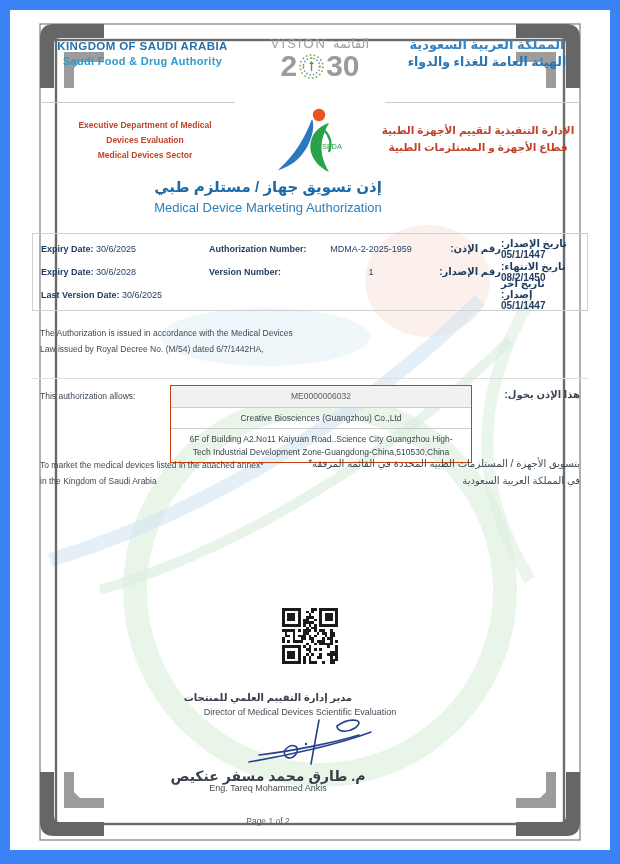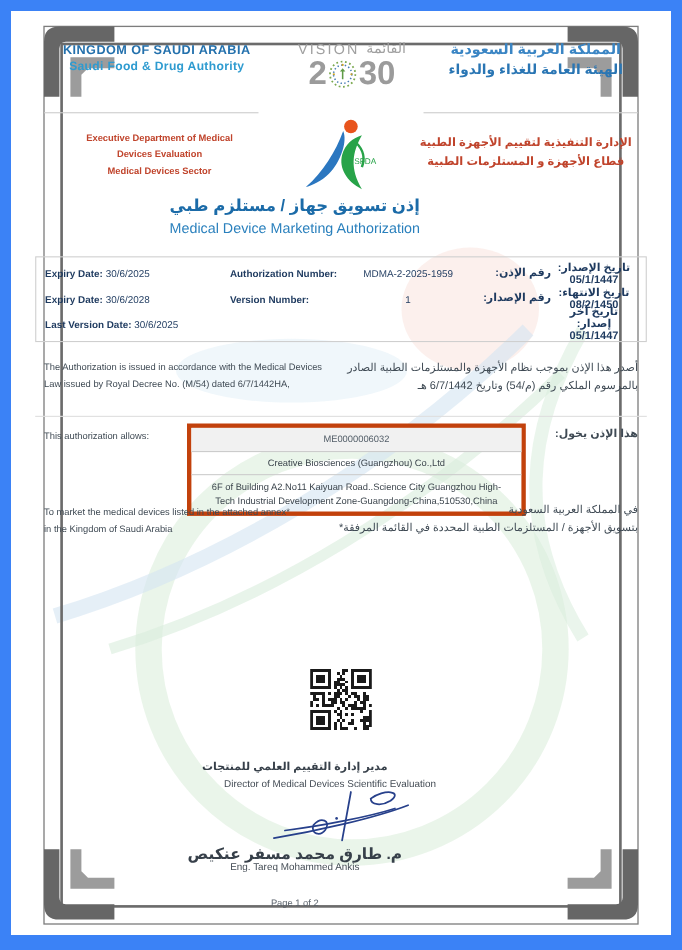--- a/index.html
+++ b/index.html
@@ -44,32 +44,32 @@
 
   .title-ar{top:168px;font-size:15px;font-weight:bold;color:#1b6ba8;direction:rtl;}
   .title-en{top:190px;font-size:13px;color:#2a80bd;}
 
   .fields-box{left:22px;top:223px;width:556px;height:78px;border:1px solid #cfcfcf;padding:3px 8px;box-sizing:border-box;}
   .frow{display:flex;align-items:center;height:23px;color:#1e3a5f;font-size:9px;}
   .f-en{width:168px;}
   .f-mlab{width:112px;font-weight:bold;}
   .f-mval{width:100px;text-align:center;}
   .f-alab{width:80px;direction:rtl;text-align:right;font-weight:bold;font-size:10px;padding-left:6px;box-sizing:border-box;}
-  .f-aval{flex:1;direction:rtl;text-align:center;font-size:10px;font-weight:bold;}
+  .f-aval{flex:1;direction:rtl;text-align:left;font-size:10px;font-weight:bold;}
   .flab{font-weight:bold;}
 
   .legal-en{left:30px;top:316px;width:255px;font-size:8.5px;color:#3f4a54;line-height:15.5px;}
   .legal-ar{right:30px;top:316px;width:290px;direction:rtl;text-align:right;font-size:10px;color:#3f4a54;line-height:17px;}
 
   .sep{left:22px;top:368px;width:556px;height:1px;background:#dedede;}
 
   .allow-en{left:30px;top:381px;font-size:8.5px;color:#3f4a54;}
   .allow-ar{right:30px;top:379px;direction:rtl;font-size:10px;font-weight:bold;color:#3f4a54;}
 
-  .company{left:160px;top:375px;width:300px;border:4px solid #c2410c;font-size:8.5px;color:#3c454d;text-align:center;}
+  .company{left:160px;top:375px;width:300px;border:1px solid #c2410c;font-size:8.5px;color:#3c454d;text-align:center;}
   .company .row{padding:4px 10px;border-bottom:1px solid #cccccc;line-height:12.5px;}
   .company .row:last-child{border-bottom:none;}
   .company .rid{background:#f1f1f1;color:#55606a;}
 
   .market-en{left:30px;top:447px;font-size:8.5px;color:#3f4a54;line-height:16px;}
   .market-ar{right:30px;top:445px;direction:rtl;text-align:right;font-size:10px;color:#3f4a54;line-height:17px;}
 
   .qr{left:272px;top:598px;width:56px;height:56px;}
 
   .dir-ar{top:682px;font-size:10px;font-weight:bold;color:#37404a;direction:rtl;}
@@ -197,43 +197,39 @@
         <div class="frow">
           <div class="f-en"><span class="flab">Last Version Date:</span><span> 30/6/2025</span></div>
           <div class="f-mlab"></div>
           <div class="f-mval"></div>
           <div class="f-alab"></div>
           <div class="f-aval">تاريخ آخر إصدار: 05/1/1447</div>
         </div>
       </div>
 
       <div class="abs legal-en">The Authorization is issued in accordance with the Medical Devices Law issued by Royal Decree No. (M/54) dated 6/7/1442HA,</div>
-      <div class="abs legal-ar">
-        <div>أصدر هذا الإذن بموجب نظام الأجهزة والمستلزمات الطبية الصادر</div>
-        <div>بالمرسوم الملكي رقم (م/54) وتاريخ 6/7/1442 هـ</div>
-      </div>
 
       <div class="abs sep"></div>
 
       <div class="abs allow-en">This authorization allows:</div>
       <div class="abs allow-ar">هذا الإذن يخول:</div>
 
       <div class="abs company">
         <div class="row rid">ME0000006032</div>
         <div class="row">Creative Biosciences (Guangzhou) Co.,Ltd</div>
         <div class="row">6F of Building A2.No11 Kaiyuan Road..Science City Guangzhou High-Tech Industrial Development Zone-Guangdong-China,510530,China</div>
       </div>
 
       <div class="abs market-en">
         <div>To market the medical devices listed in the attached annex*</div>
         <div>in the Kingdom of Saudi Arabia</div>
       </div>
       <div class="abs market-ar">
+        <div>بتسويق الأجهزة / المستلزمات الطبية المحددة في القائمة المرفقة*</div>
         <div>في المملكة العربية السعودية</div>
-        <div>بتسويق الأجهزة / المستلزمات الطبية المحددة في القائمة المرفقة*</div>
       </div>
 
       <div class="abs qr"><svg width="56" height="56" viewBox="0 0 21 21" shape-rendering="crispEdges">
             <rect x="0" y="0" width="21" height="21" fill="#ffffff"></rect>
             <rect x="11" y="0" width="1" height="1" fill="#1a1a1a"></rect>
             <rect x="12" y="0" width="1" height="1" fill="#1a1a1a"></rect>
             <rect x="9" y="1" width="1" height="1" fill="#1a1a1a"></rect>
             <rect x="11" y="1" width="1" height="1" fill="#1a1a1a"></rect>
             <rect x="10" y="2" width="1" height="1" fill="#1a1a1a"></rect>
             <rect x="9" y="3" width="1" height="1" fill="#1a1a1a"></rect>

